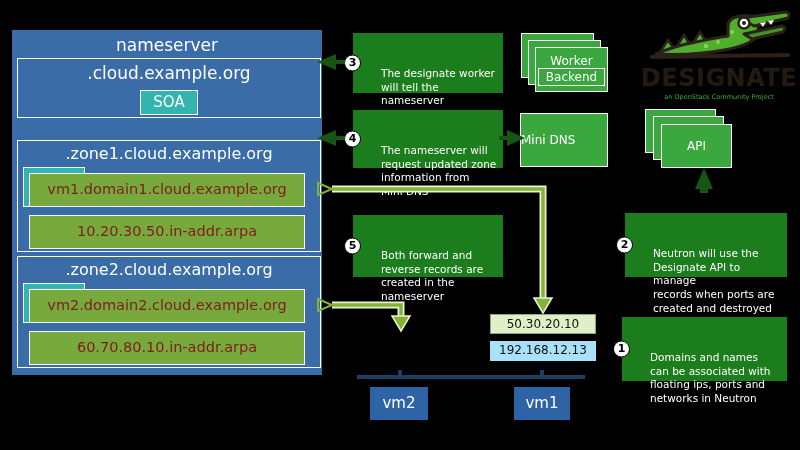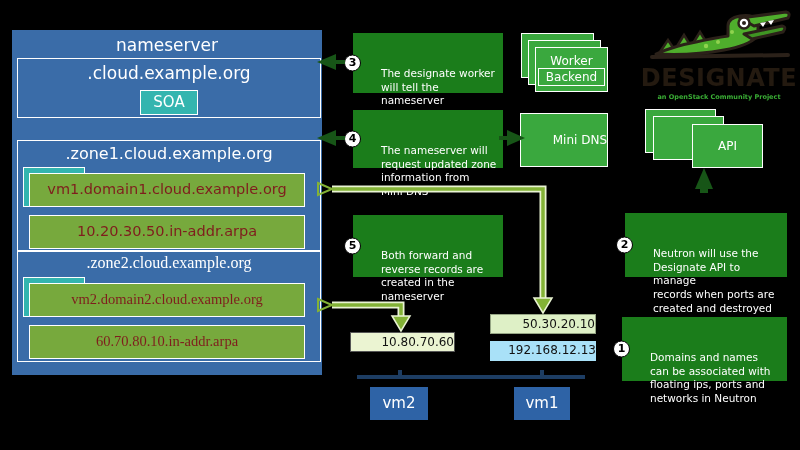--- a/index.html
+++ b/index.html
@@ -6,21 +6,21 @@
   html,body { background:#000; }
   body { font-family:"DejaVu Sans","Liberation Sans",sans-serif; }
   #stage { position:relative; width:800px; height:450px; background:#000; overflow:hidden; }
 
   
   .ns-panel { position:absolute; left:12px; top:30px; width:310px; height:345px; background:#3a6ca8; }
   .ns-title { position:absolute; top:5px; left:0; width:100%; text-align:center; color:#fff; font-size:17px; }
   .ns-inner { position:absolute; left:5px; width:304px; border:1.5px solid #fff; }
   .cloud-box { top:28px; height:60px; }
   .zone-box  { height:112px; }
-  .zone1 { top:110px; } .zone2 { top:220px;font-family:Liberation Serif, serif; }
+  .zone1 { top:110px; } .zone2 { top:226px; }
   .zone-label { position:absolute; top:3px; left:0; width:100%; text-align:center; color:#fff; font-size:16px; }
   .cloud-label { position:absolute; top:4px; left:0; width:100%; text-align:center; color:#fff; font-size:17px; }
   .soa-box { position:absolute; left:50%; transform:translateX(-50%); top:31px; width:58px; height:25px;
              background:#33b5af; border:1.5px solid #fff; color:#fff; font-size:15px; text-align:center; line-height:22px; }
   .teal-tab { position:absolute; left:5px; top:26px; width:62px; height:40px; background:#33b5af; border:1.5px solid #fff; }
   .rec-box { position:absolute; left:11px; width:276px; height:34px; background:#77a93d; border:1.5px solid #fff;
              color:#7f1d1d; font-size:14.5px; text-align:center; line-height:31px; white-space:nowrap; }
   .rec-fwd { top:32px; } .rec-rev { top:74px; }
 
   
@@ -37,34 +37,34 @@
 
   
   .stack { position:absolute; }
   .card { position:absolute; background:#3aa83e; border:1.5px solid #fff; }
   .worker-stack { left:521px; top:33px; width:90px; height:62px; }
   .worker-stack .card { width:73px; height:45px; }
   .api-stack { left:645px; top:109px; width:90px; height:62px; }
   .api-stack .card { width:71px; height:44px; }
   .c0 { left:0; top:0; } 
   .worker-stack .c1 { left:7px; top:7px; } .worker-stack .c2 { left:14px; top:14px; }
-  .api-stack .c1 { left:8px; top:7px; }    .api-stack .c2 { left:16px; top:15px;margin-left:31px; }
+  .api-stack .c1 { left:8px; top:7px; }    .api-stack .c2 { left:16px; top:15px; }
   .card-front { display:flex; flex-direction:column; align-items:center; justify-content:center; color:#fff; font-size:12px; }
   .backend-chip { border:1px solid #fff; padding:0 7px; margin-top:0; font-size:12px; line-height:16px; }
   .minidns { position:absolute; left:520px; top:113px; width:88px; height:54px; background:#3aa83e; border:1.5px solid #fff;
-             color:#fff; font-size:12px; display:flex; align-items:center; justify-content:flex-end; }
+             color:#fff; font-size:12px; display:flex; align-items:center; justify-content:flex-start; }
 
   
   .logo { position:absolute; left:640px; top:6px; width:158px; text-align:center; }
   .logo-title { font-size:24px; font-weight:bold; color:#241a10; letter-spacing:0.5px; margin-top:-2px;
                 transform:scaleY(1.05); }
-  .logo-sub { font-size:6.5px; font-weight:bold; color:#3aae35; margin-top:1px; }
-
-  
-  .ipbox { position:absolute; font-size:12px; color:#111; text-align:right; line-height:18px; }
+  .logo-sub { font-size:6.5px; font-weight:normal; color:#3aae35; margin-top:1px; }
+
+  
+  .ipbox { position:absolute; font-size:12px; color:#111; text-align:center; line-height:18px; }
   .ip-f2 { left:350px; top:332px; width:105px; height:20px; background:#ebf4d2; border:1px solid #555; }
   .ip-f1 { left:490px; top:314px; width:106px; height:20px; background:#def0c6; border:1px solid #95a584; }
   .ip-x1 { left:490px; top:341px; width:106px; height:20px; background:#a9e1f8; }
   .vmbox { position:absolute; width:58px; height:33px; background:#2e63a6; color:#fff; font-size:15px;
            text-align:center; line-height:33px; }
   .vm2 { left:370px; top:387px; } .vm1 { left:514px; top:387px; width:56px; }
 
   svg.overlay { position:absolute; left:0; top:0; pointer-events:none; }
 </style>
 </head>
@@ -174,21 +174,20 @@
       <circle cx="62" cy="40" r="2.2" fill="#8fd34e"></circle>
       <circle cx="74" cy="36" r="2" fill="#8fd34e"></circle>
       <circle cx="88" cy="26" r="2" fill="#8fd34e"></circle>
 
       <path d="M8,51 L144,49" stroke="#2b2119" stroke-width="4" stroke-linecap="round"></path>
     </svg>
     <div class="logo-title">DESIGNATE</div>
     <div class="logo-sub">an OpenStack Community Project</div>
   </div>
 
-  <div class="ipbox ip-f2">10.80.70.60</div>
   <div class="ipbox ip-f1">50.30.20.10</div>
   <div class="ipbox ip-x1">192.168.12.13</div>
 
   <div class="vmbox vm2">vm2</div>
   <div class="vmbox vm1">vm1</div>
 
   <svg class="overlay" width="800" height="450" viewBox="0 0 800 450">
 
     <g>
       <path d="M332,189 L543,189 L543,299" fill="none" stroke="#e9f3d3" stroke-width="7"></path>

